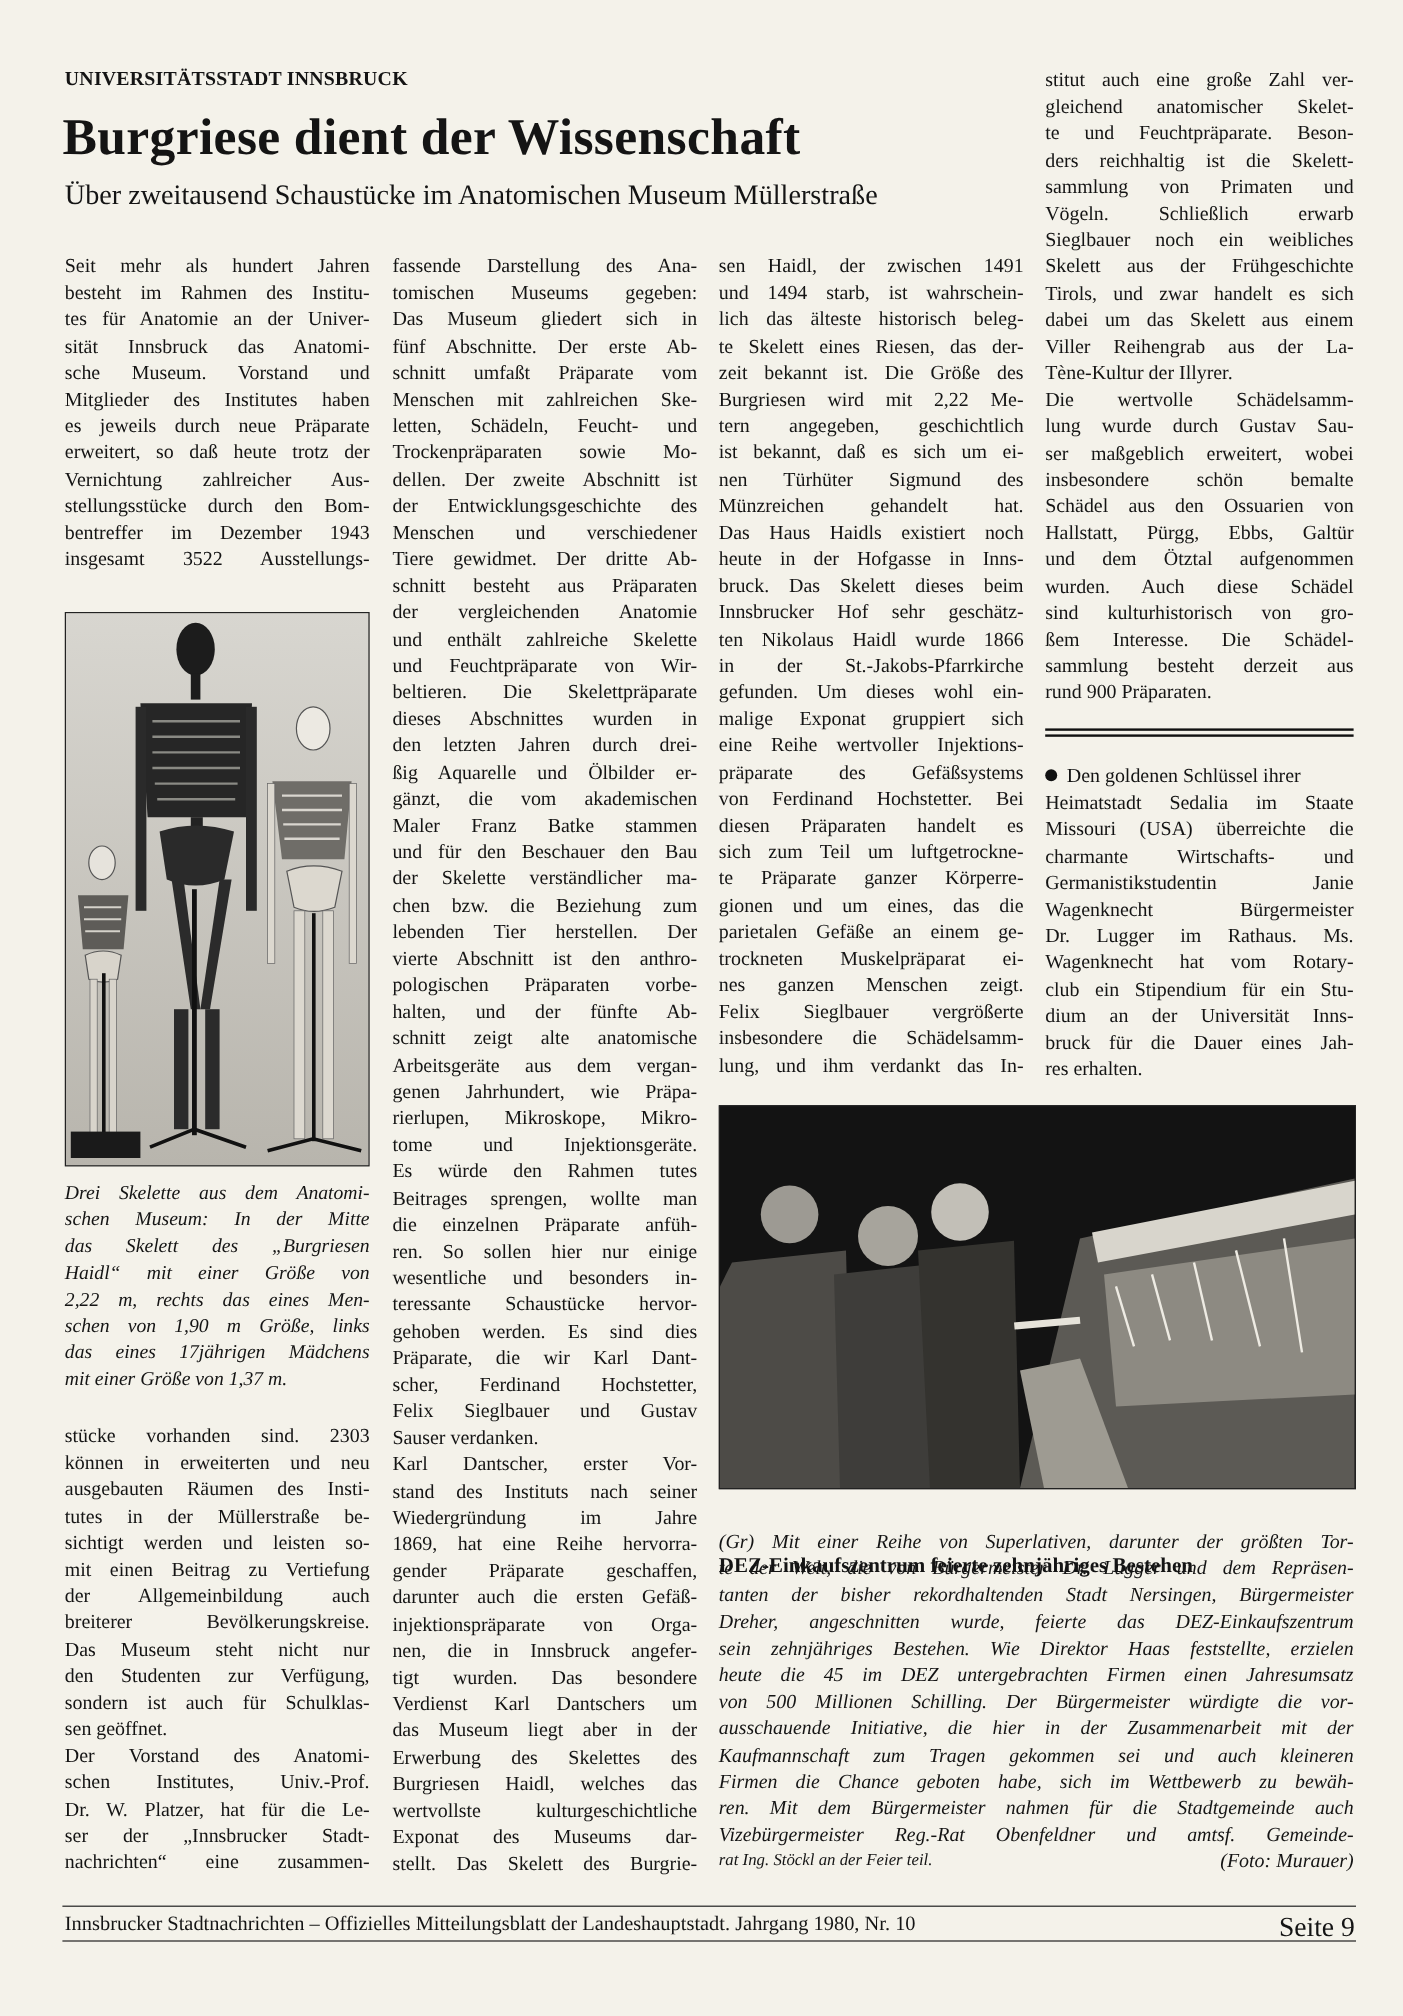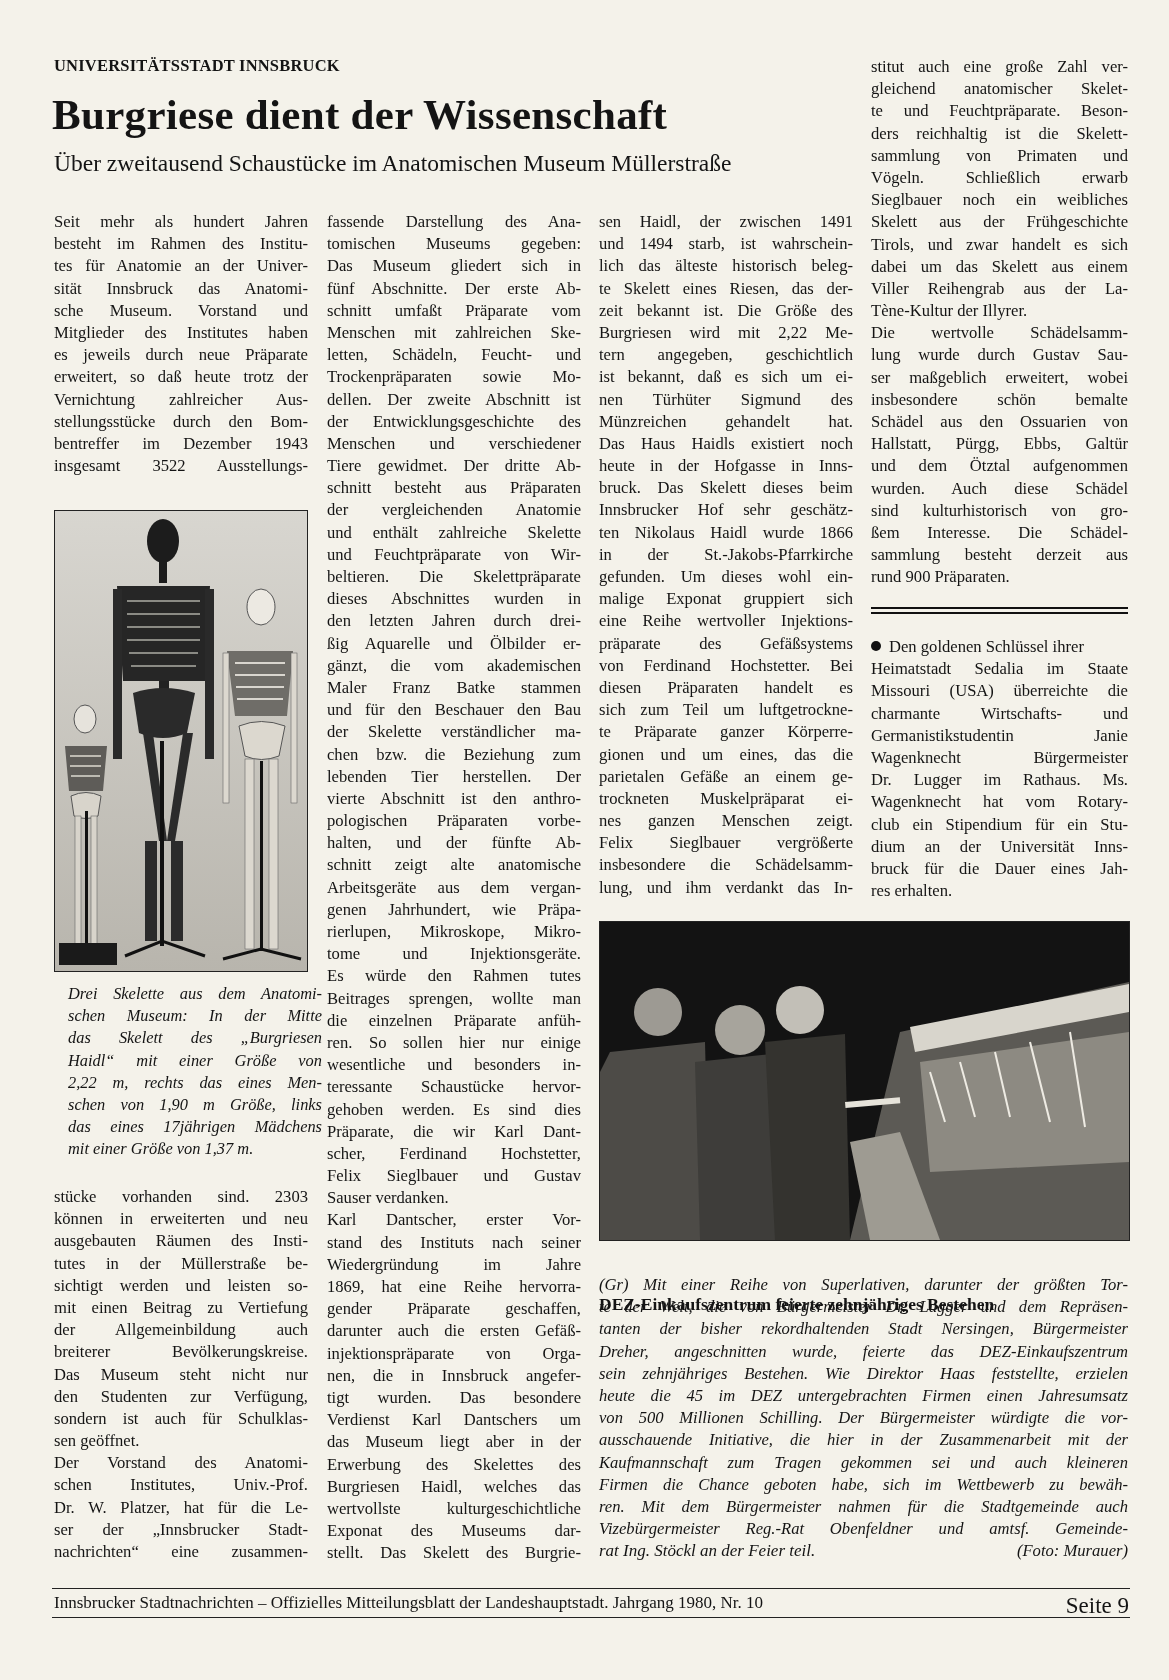--- a/index.html
+++ b/index.html
@@ -102,21 +102,21 @@
         <line x1="16" y1="265" x2="45" y2="265"></line>
     </g>
     <path d="M16 285 Q31 278 46 285 L43 305 Q31 310 19 305 Z" fill="#d8d4cb" stroke="#555"></path>
     <rect x="20" y="305" width="6" height="130" fill="#d8d4cb" stroke="#666" stroke-width="0.6"></rect>
     <rect x="36" y="305" width="6" height="130" fill="#d8d4cb" stroke="#666" stroke-width="0.6"></rect>
     <rect x="30" y="300" width="3" height="140" fill="#111"></rect>
     <rect x="4" y="432" width="58" height="22" fill="#1a1a1a"></rect>
   </svg>
 </div>
 
-<div class="abs col caption" id="caption1" style="left:68px; top:983px; width:254px;font-style:italic;">
+<div class="abs col caption" id="caption1" style="left:54px; top:983px; width:254px;font-style:italic;">
     <span class="line">Drei Skelette aus dem Anatomi-</span>
     <span class="line">schen Museum: In der Mitte</span>
     <span class="line">das Skelett des „Burgriesen</span>
     <span class="line">Haidl“ mit einer Größe von</span>
     <span class="line">2,22 m, rechts das eines Men-</span>
     <span class="line">schen von 1,90 m Größe, links</span>
     <span class="line">das eines 17jährigen Mädchens</span>
     <span class="line last">mit einer Größe von 1,37 m.</span>
   </div>
 
@@ -316,19 +316,19 @@
     <span class="line">Dreher, angeschnitten wurde, feierte das DEZ-Einkaufszentrum</span>
     <span class="line">sein zehnjähriges Bestehen. Wie Direktor Haas feststellte, erzielen</span>
     <span class="line">heute die 45 im DEZ untergebrachten Firmen einen Jahresumsatz</span>
     <span class="line">von 500 Millionen Schilling. Der Bürgermeister würdigte die vor-</span>
     <span class="line">ausschauende Initiative, die hier in der Zusammenarbeit mit der</span>
     <span class="line">Kaufmannschaft zum Tragen gekommen sei und auch kleineren</span>
     <span class="line">Firmen die Chance geboten habe, sich im Wettbewerb zu bewäh-</span>
     <span class="line">ren. Mit dem Bürgermeister nahmen für die Stadtgemeinde auch</span>
     <span class="line">Vizebürgermeister Reg.-Rat Obenfeldner und amtsf. Gemeinde-</span>
   </div>
-<div class="abs caption" style="left:599px; top:1540px; font-size:17px; line-height:22.2px;">rat Ing. Stöckl an der Feier teil.</div>
+<div class="abs caption" style="left:599px; top:1540px; font-size:14px; line-height:22.2px;">rat Ing. Stöckl an der Feier teil.</div>
 <div class="abs caption" style="right:41px; top:1540px; font-size:16.6px; line-height:22.2px;font-family:Liberation Serif, serif;">(Foto: Murauer)</div>
 
 <div class="abs footer-rule" style="top:1588px;"></div>
 <div class="abs footer">Innsbrucker Stadtnachrichten – Offizielles Mitteilungsblatt der Landeshauptstadt. Jahrgang 1980, Nr. 10</div>
 <div class="abs pageno">Seite 9</div>
 <div class="abs footer-rule" style="top:1617px;"></div>
 
 </body></html>

